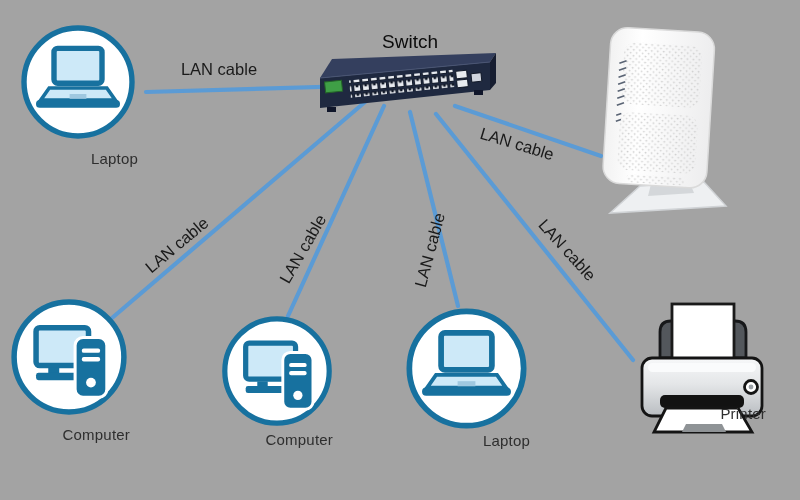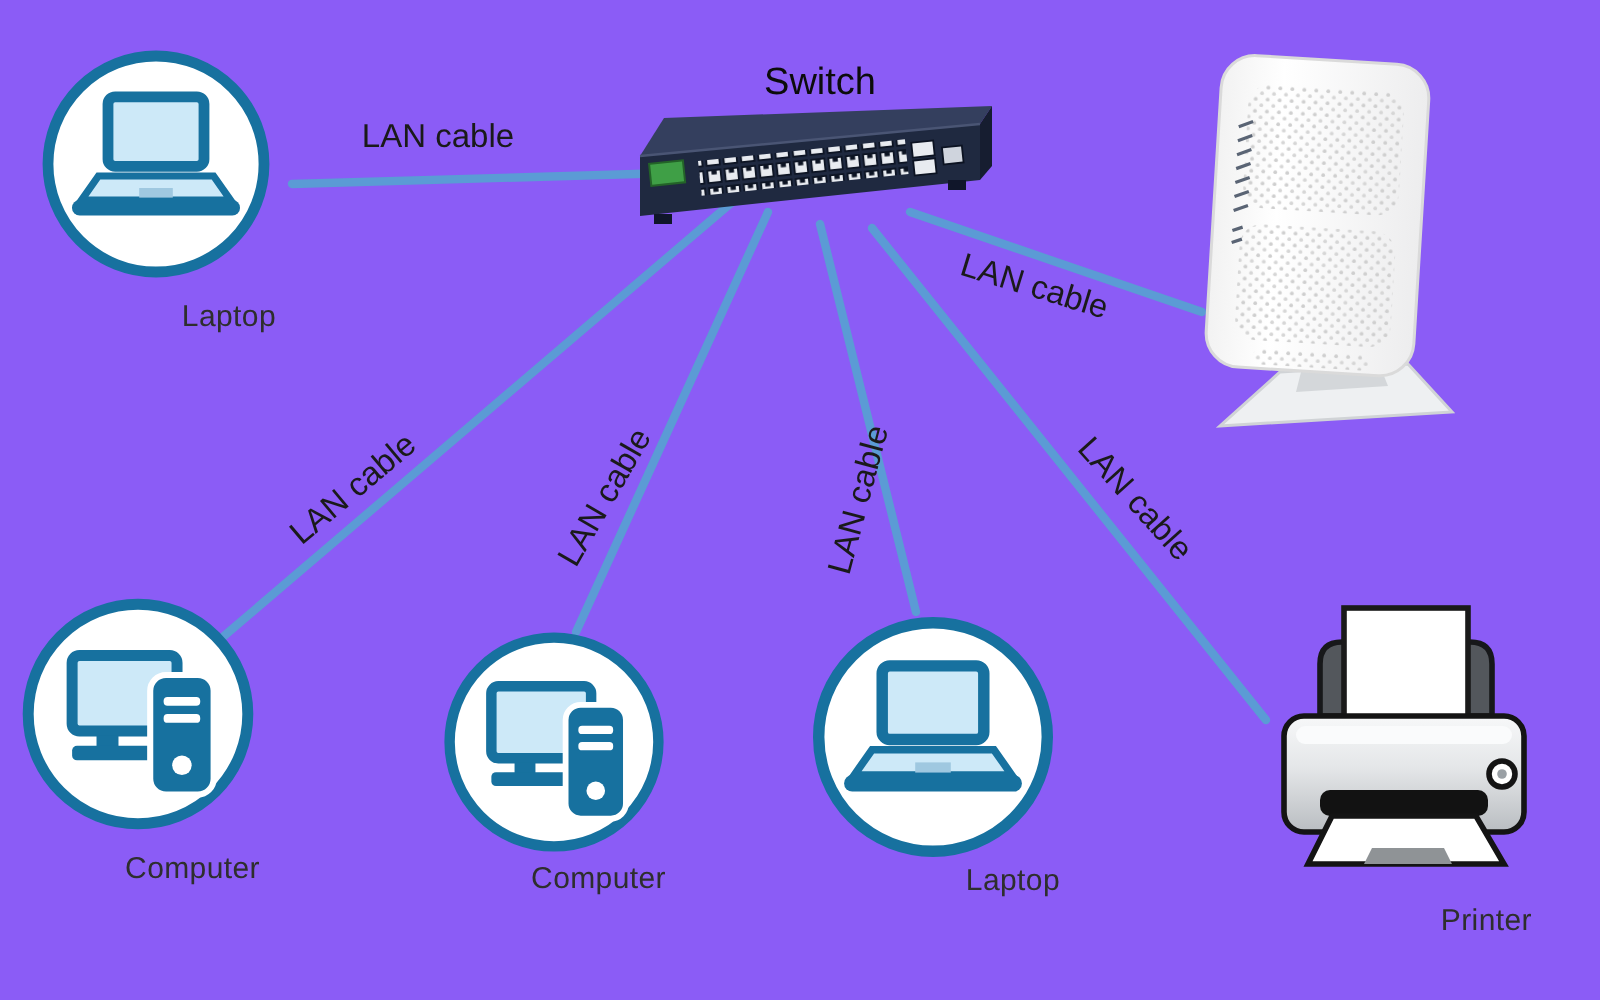--- a/index.html
+++ b/index.html
@@ -1,17 +1,17 @@
 <!DOCTYPE html>
 <html><head>
 <meta charset="utf-8">
 <style>
   html,body{margin:0;padding:0;background:#fff;}
   .stage{
-    position:relative;width:800px;height:500px;background:#8b5cf6;
+    position:relative;width:800px;height:500px;background:#a3a3a3;
     font-family:"Liberation Sans",sans-serif;overflow:hidden;
   }
   .abs{position:absolute;}
   .dev-label{
     position:absolute;text-align:right;color:#2e2e2e;
     font-size:15px;letter-spacing:0.2px;
   }
   .switch-title{
     position:absolute;text-align:center;color:#0c0c0c;font-size:19px;
   }
@@ -152,21 +152,21 @@
     <rect x="8" y="67" width="108" height="9" rx="4.5" fill="#fafbfc"></rect>
 
     <rect x="20" y="99" width="84" height="13" rx="5" fill="#121212"></rect>
 
     <path d="M26,112 L98,112 L112,136 L14,136 Z" fill="#ffffff" stroke="#141414" stroke-width="2.8"></path>
     <path d="M46,128 L82,128 L86,136 L42,136 Z" fill="#8f9396"></path>
 
     <circle cx="111" cy="91" r="6.5" fill="#ffffff" stroke="#141414" stroke-width="2.8"></circle>
     <circle cx="111" cy="91" r="2.4" fill="#9aa0a5"></circle>
   </svg>
-  <div class="dev-label" style="left:640px;top:452px;width:126px">Printer</div>
+  <div class="dev-label" style="left:640px;top:405px;width:126px">Printer</div>
 
   <div class="lan-label" style="left:219px;top:69px;transform:translate(-50%,-50%)">LAN cable</div>
   <div class="lan-label" style="left:177px;top:245px;transform:translate(-50%,-50%) rotate(-40deg)">LAN cable</div>
   <div class="lan-label" style="left:303px;top:249px;transform:translate(-50%,-50%) rotate(-60deg)">LAN cable</div>
   <div class="lan-label" style="left:430px;top:250px;transform:translate(-50%,-50%) rotate(-75deg)">LAN cable</div>
   <div class="lan-label" style="left:567px;top:250px;transform:translate(-50%,-50%) rotate(48deg)">LAN cable</div>
   <div class="lan-label" style="left:517px;top:144px;transform:translate(-50%,-50%) rotate(17deg)">LAN cable</div>
 
 </div>
 

